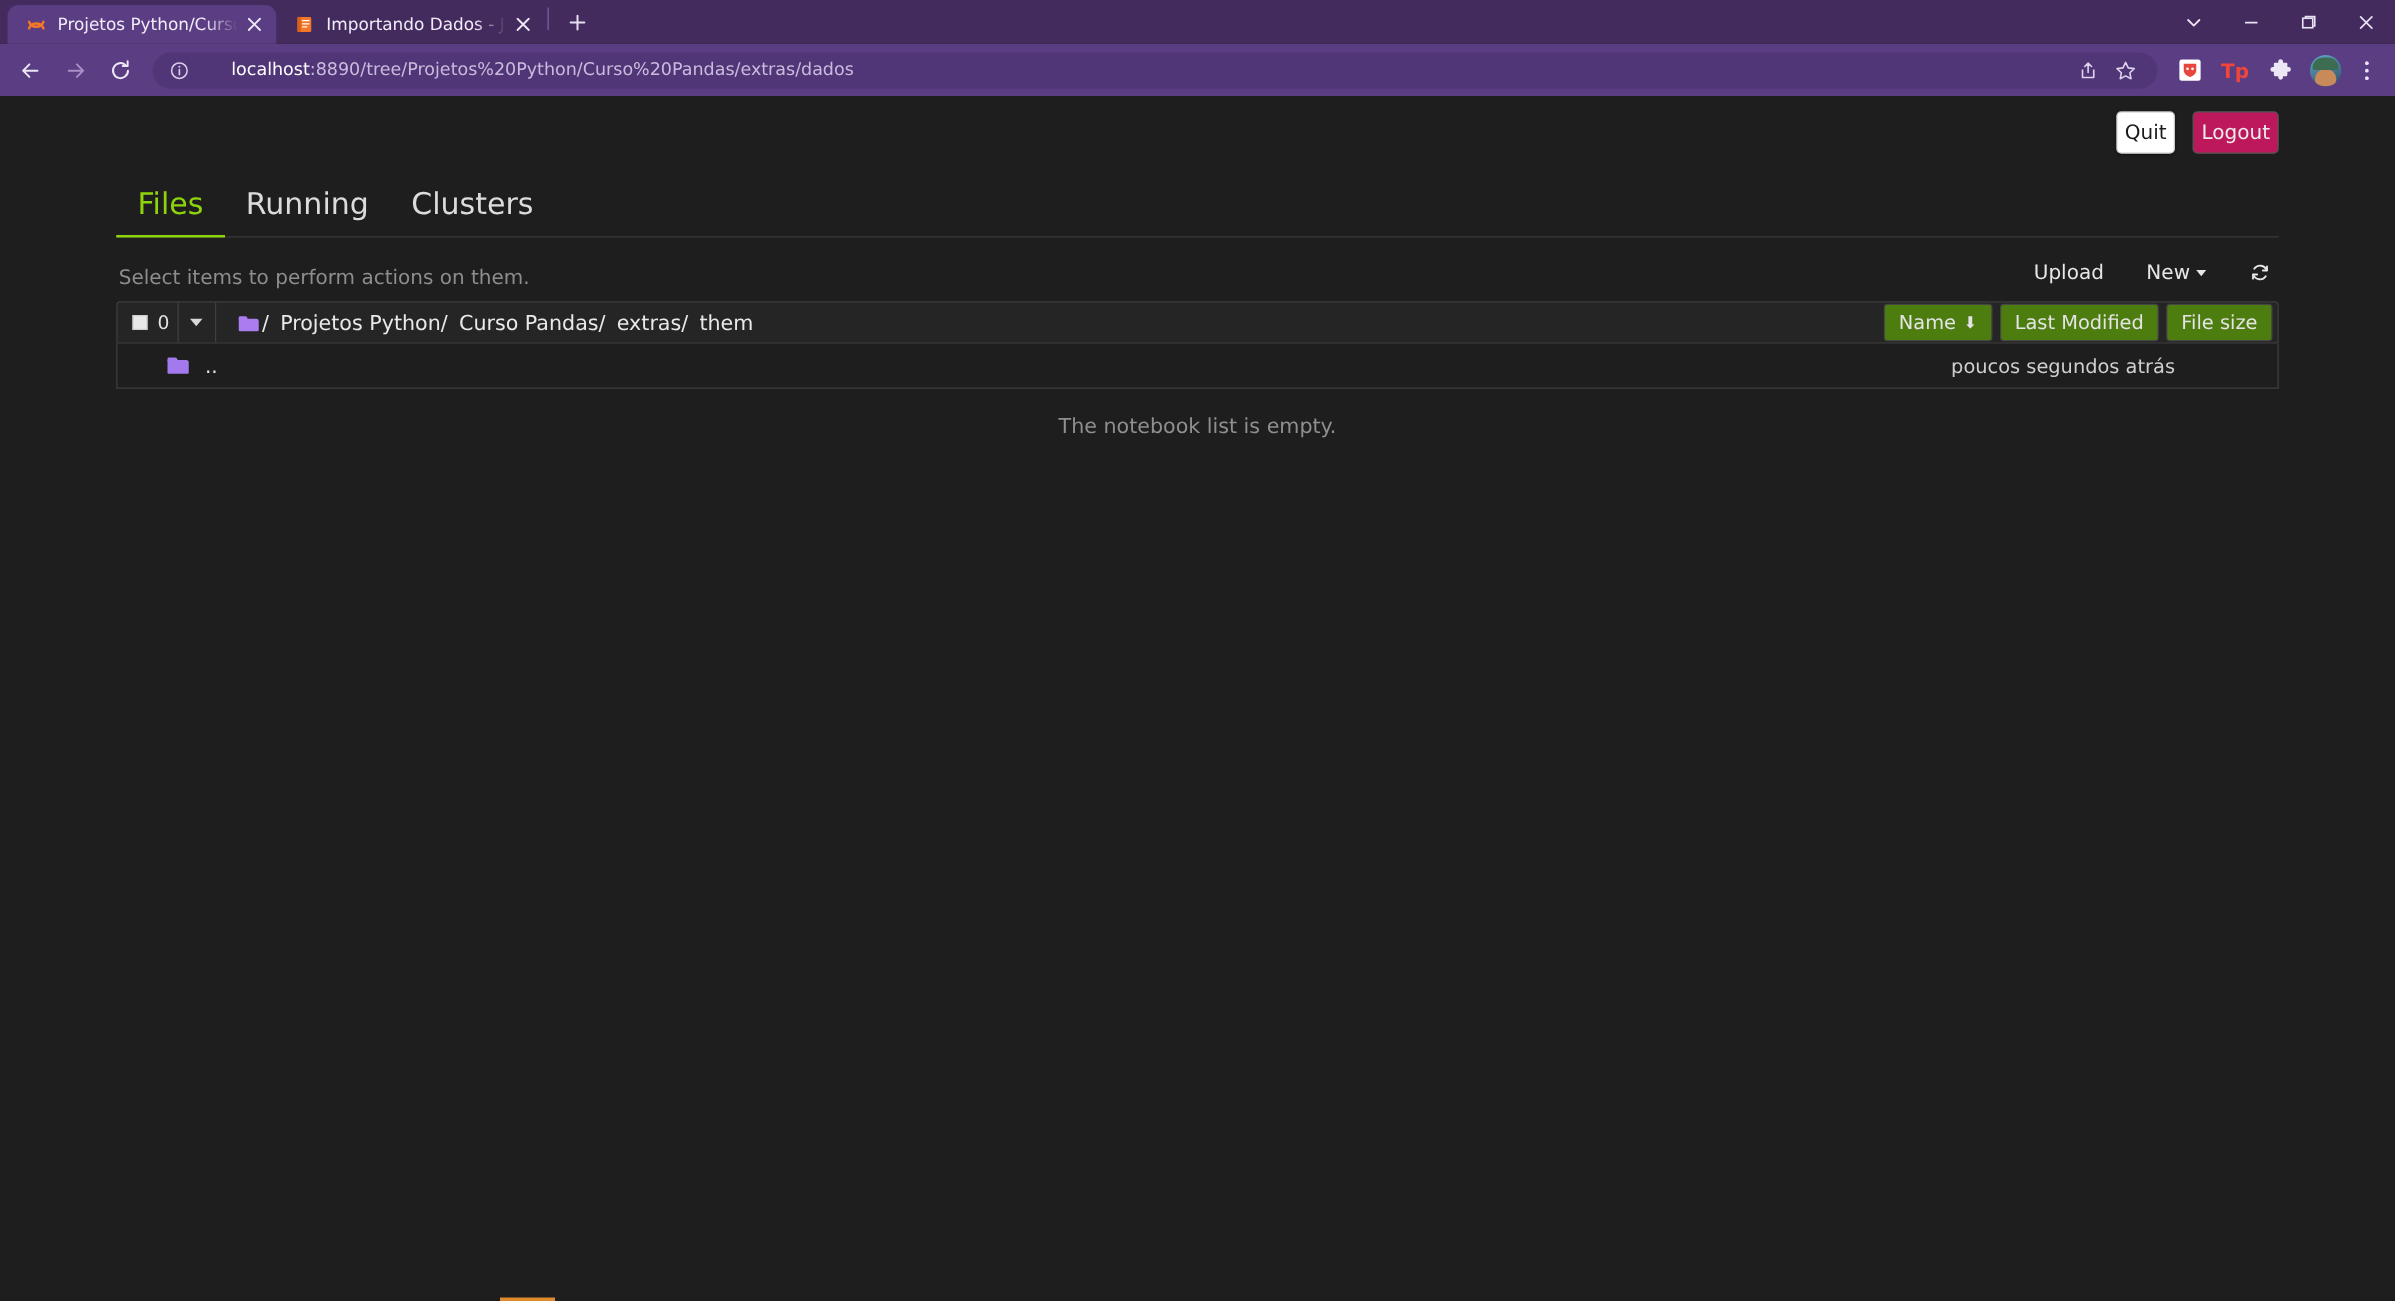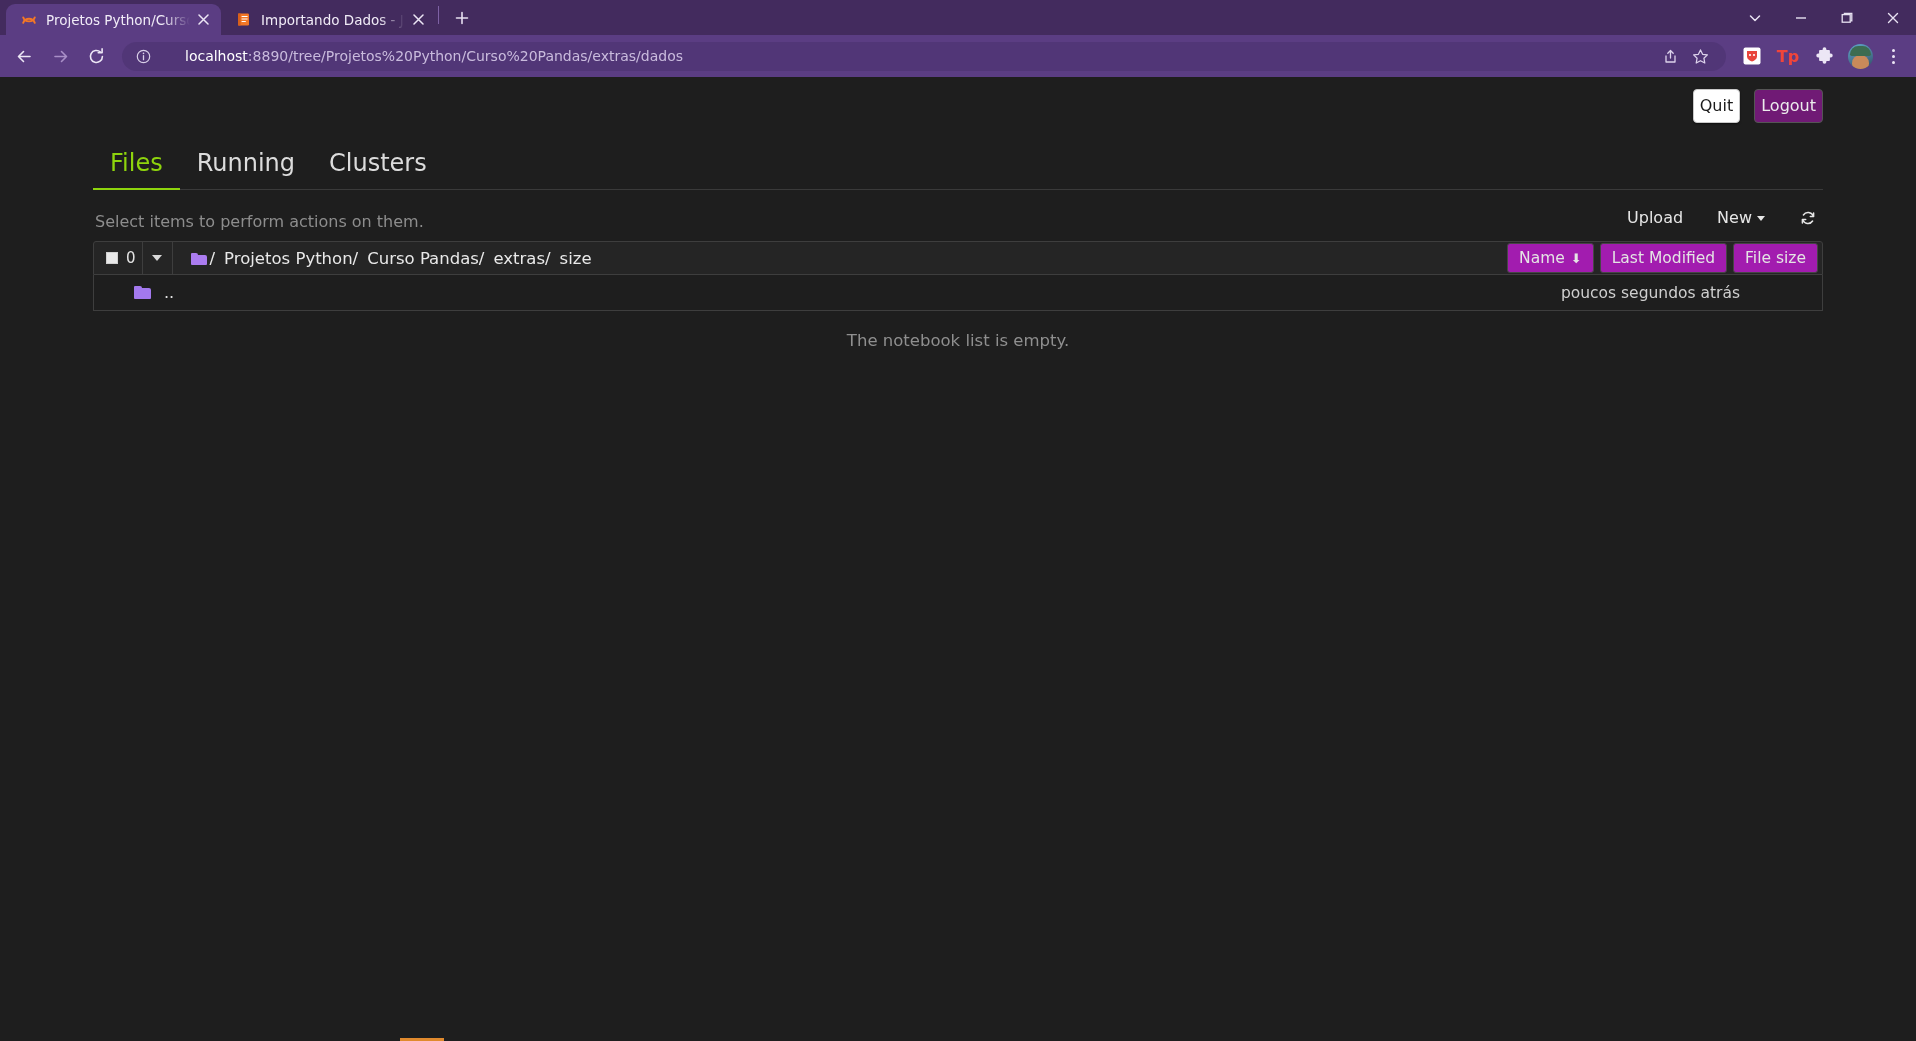--- a/index.html
+++ b/index.html
@@ -235,21 +235,21 @@
     background: #2b2b2b;
     color: #e3e3e3;
   }
   .btn-quit {
     background: #ffffff;
     color: #1b1b1b;
     border: 1px solid #c9c9c9;
     margin-right: 14px;
     box-shadow: 0 1px 2px rgba(0,0,0,.5);
   }
-  .btn-logout { background: #701a75; color: #ececec; border: 1px solid #555; }
+  .btn-logout { background: #be185d; color: #ececec; border: 1px solid #555; }
 
   
   .jp-tabs {
     display: flex;
     align-items: flex-end;
     border-bottom: 1px solid #3a3a3a;
     margin-top: 12px;
     padding-left: 0px;
   }
   .jp-tab {
@@ -369,21 +369,21 @@
     color: #e9e9e9;
     cursor: pointer;
     white-space: nowrap;
     margin-right: 9px;
   }
   .bc-item.root { margin-right: 9px; margin-left: 1px; }
   .sort-group { display: flex; align-items: center; height: 100%; }
   .sort-btn {
     font-size: 15.5px;
     color: #e4e4e4;
-    background: #a21caf;
+    background: #4d7c0f;
     border: 1px solid #464646;
     border-radius: 3px;
     padding: 5px 11px;
     margin-right: 6px;
     cursor: pointer;
     white-space: nowrap;
     display: flex;
     align-items: center;
     gap: 6px;
     font-family: "DejaVu Sans", "Liberation Sans", sans-serif;
@@ -639,21 +639,21 @@
         </div>
         <div class="lh-caret-btn">
           <span class="lh-caret"></span>
         </div>
         <div class="breadcrumb">
           <span class="bc-folder"></span>
           <span class="bc-item root">/</span>
           <span class="bc-item">Projetos Python/</span>
           <span class="bc-item">Curso Pandas/</span>
           <span class="bc-item">extras/</span>
-          <span class="bc-item">size</span>
+          <span class="bc-item">them</span>
         </div>
         <div class="sort-group">
           <button class="sort-btn">
             <span>Name</span>
             <span class="sort-arrow">⬇</span>
           </button>
           <button class="sort-btn">Last Modified</button>
           <button class="sort-btn">File size</button>
         </div>
       </div>

